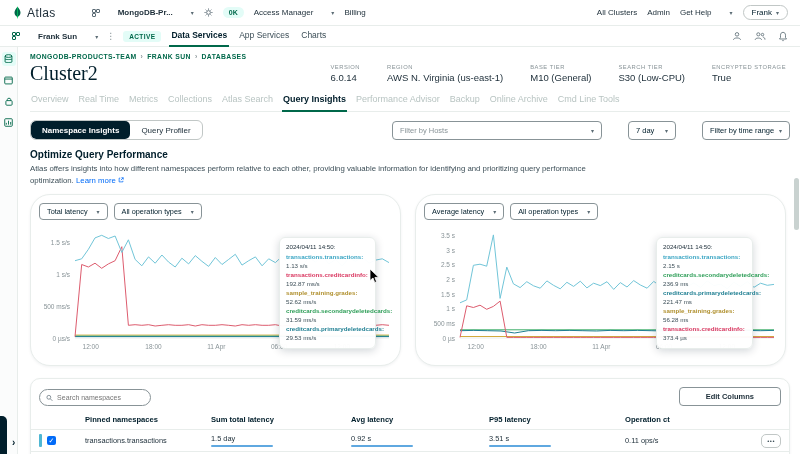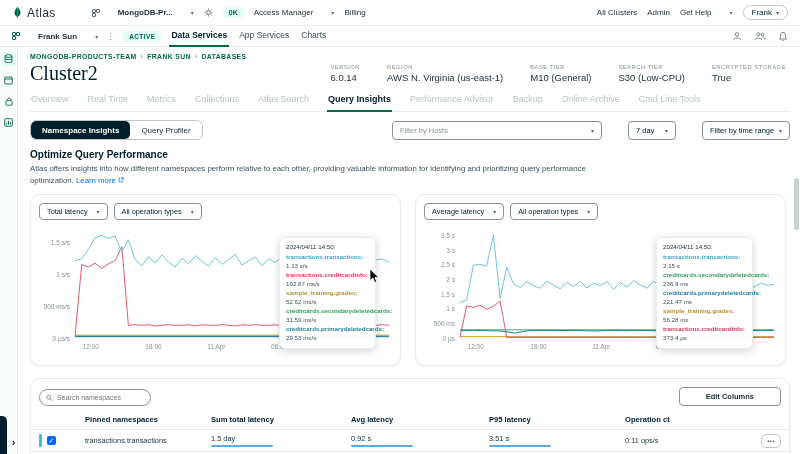--- a/index.html
+++ b/index.html
@@ -28,41 +28,41 @@
 .side-ic{width:14px;height:14px;border-radius:3px;display:flex;align-items:center;justify-content:center}
 .side-ic.active{background:#E3FCF7}
 .main{flex:1;padding:6px 10px 0 12px;position:relative;overflow:hidden}
 .breadcrumb{font-size:6.8px;font-weight:bold;letter-spacing:.4px;color:#00684A;display:flex;gap:4px;align-items:center}
 .bc-sep{color:#889397}
 .title-row{display:flex;justify-content:space-between;align-items:flex-start;margin-top:2px}
 .cluster-title{font-family:"Liberation Serif","DejaVu Serif",serif;font-size:20px;font-weight:500;color:#001E2B}
 .stats{display:flex;gap:27px;margin-top:2px;padding-right:4px}
 .stat-label{font-size:5.8px;color:#889397;letter-spacing:.5px;margin-bottom:2px;text-transform:uppercase}
 .stat-value{font-size:9.5px;color:#1C2D38}
-.ctabs{display:flex;gap:17px;border-bottom:1px solid #E8EDEB;margin-top:4px}
+.ctabs{display:flex;gap:8px;border-bottom:1px solid #E8EDEB;margin-top:4px}
 .ctab{font-size:9px;color:#B8C4C2;padding:5px 1px 6px;border-bottom:2px solid transparent;margin-bottom:-1px;white-space:nowrap}
 .ctab.active{color:#001E2B;font-weight:bold;border-color:#00684A}
 
 .controls{display:flex;justify-content:space-between;align-items:center;margin-top:8px}
 .segmented{display:flex;border:1px solid #C1C7C6;border-radius:6px;overflow:hidden;height:20px;background:#fff}
 .seg{display:flex;align-items:center;padding:0 11px;font-size:8px;color:#1C2D38}
 .seg.active{background:#001E2B;color:#fff;font-weight:bold;border-radius:5px}
 .filters{display:flex;gap:26px}
 .selectbox{height:19px;border:1px solid #889397;border-radius:4px;display:flex;align-items:center;justify-content:space-between;padding:0 7px;font-size:7.5px;background:#fff}
 .sb-hosts{width:210px;color:#889397}
 .sb-day{width:48px}
 .sb-range{width:88px}
 
 .opt{margin-top:9px}
 .opt h2{font-size:10px;color:#001E2B}
 .opt p{font-size:7.8px;color:#3D4F58;line-height:1.55;margin-top:3px;max-width:585px}
 .link{color:#016BF8}
 
 .charts{display:flex;gap:14px;margin-top:7px}
-.chart-card{width:371px;height:172px;background:#fff;border:1px solid #E8EDEB;border-radius:10px;box-shadow:0 1px 3px rgba(0,30,43,.06);padding:8px}
+.chart-card{width:371px;height:172px;background:#fff;border:1px solid #E8EDEB;border-radius:20px;box-shadow:0 1px 3px rgba(0,30,43,.06);padding:8px}
 .chart-selects{display:flex;gap:6px}
 .chart-select{height:17px;border:1px solid #889397;border-radius:4px;display:flex;align-items:center;gap:9px;padding:0 7px;font-size:7.3px;background:#fff}
 .chart-area{position:relative;height:128px;margin-top:3px}
 .chart-area svg.plot{position:absolute;left:0;top:0}
 .tick{font-size:6.5px;fill:#889397}
 .tooltip{position:absolute;width:97px;background:rgba(255,255,255,.97);border:1px solid #E8EDEB;border-radius:6px;box-shadow:0 2px 8px rgba(0,30,43,.18);padding:5px 6px;z-index:3;font-size:6.2px;line-height:1.45;color:#3D4F58}
 .tt-time{color:#1C2D38;margin-bottom:1px}
 .tt-label{font-weight:bold}
 .tt-0{left:240px;top:14px}
 .tt-1{left:232px;top:14px}

